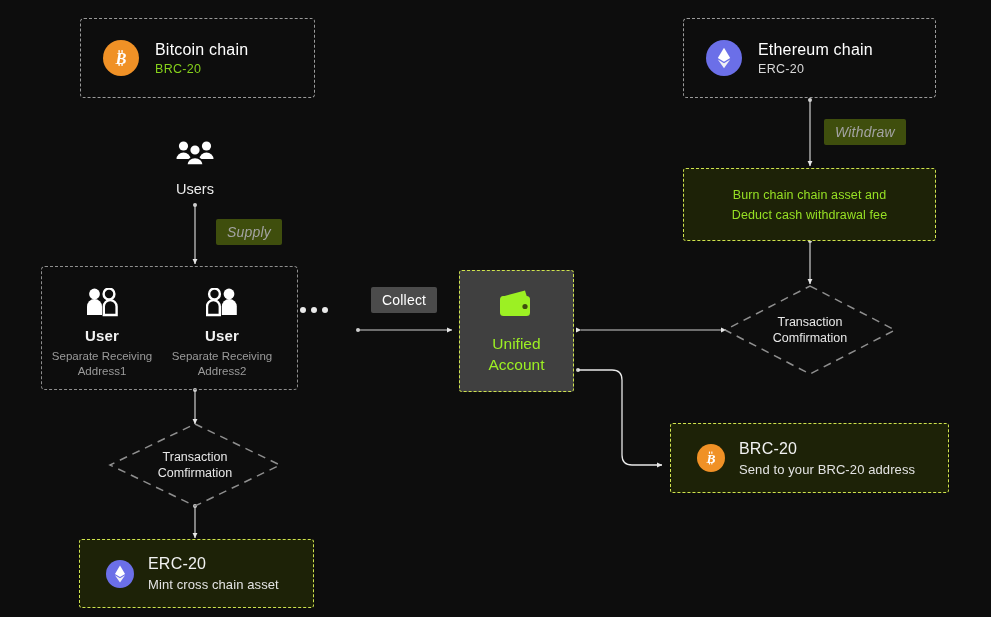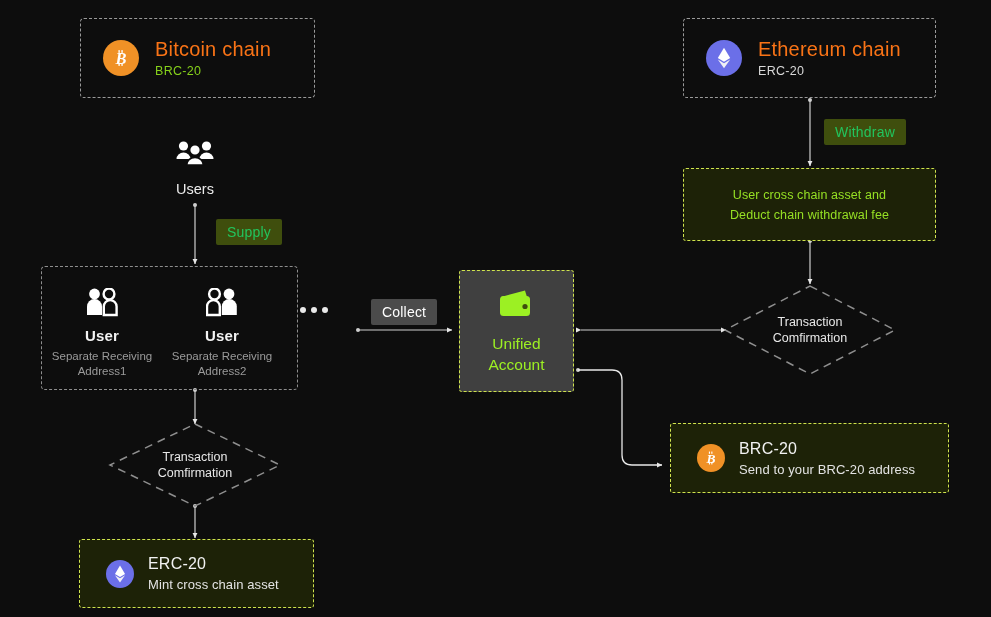--- a/index.html
+++ b/index.html
@@ -18,21 +18,21 @@
 
   
   .chain-card {
     display: flex; align-items: center; gap: 16px;
     border: 1.5px dashed #9a9a9a;
     border-radius: 4px;
     padding: 0 22px;
   }
   .chain-texts { display: flex; flex-direction: column; gap: 3px; }
   .chain-title {
-    font-size: 20px; color: #f97316; font-weight: 500; letter-spacing: .2px;
+    font-size: 16px; color: #ffffff; font-weight: 500; letter-spacing: .2px;
   }
   .chain-sub { font-size: 12.5px; letter-spacing: .3px; }
   .chain-sub.green { color: #86d11b; }
   .chain-sub.grey  { color: #d8d8d8; }
 
   
   .coin {
     width: 36px; height: 36px; border-radius: 50%;
     display: flex; align-items: center; justify-content: center;
     flex: 0 0 auto;
@@ -70,21 +70,21 @@
   }
   .ellipsis span {
     width: 6px; height: 6px; border-radius: 50%; background: #e9e9e9;
   }
 
   
   .pill {
     font-size: 14px; padding: 5px 11px; border-radius: 2px;
     white-space: nowrap; letter-spacing: .2px;
   }
-  .pill.olive { background: #3f4e0d; color: #22c55e; }
+  .pill.olive { background: #3f4e0d; color: #a3a3a3; font-style: italic; }
   .pill.grey  { background: #4b4b4b; color: #ffffff; }
 
   
   .unified {
     width: 115px; height: 122px;
     background: #404040;
     border: 1.6px dashed #cfe34e;
     border-radius: 3px;
     display: flex; flex-direction: column;
     align-items: center; justify-content: center; gap: 13px;
@@ -208,22 +208,22 @@
     </div>
     <div class="chain-texts">
       <div class="chain-title">Ethereum chain</div>
       <div class="chain-sub grey">ERC-20</div>
     </div>
   </div>
 
   <div class="node pill olive" style="left:824px; top:119px;">Withdraw</div>
 
   <div class="node olive-box burn-box" style="left:683px; top:168px; width:253px; height:73px;">
-    <div class="burn-line">User cross chain asset and</div>
-    <div class="burn-line">Deduct chain withdrawal fee</div>
+    <div class="burn-line">Burn chain chain asset and</div>
+    <div class="burn-line">Deduct cash withdrawal fee</div>
   </div>
 
   <div class="node users-wrap" style="left:160px; top:140px; width:70px;">
     <svg width="40" height="32" viewBox="0 0 40 32">
       <circle cx="8.5" cy="6" r="4.6" fill="#ffffff"></circle>
       <circle cx="31.5" cy="6" r="4.6" fill="#ffffff"></circle>
       <path d="M1.5,19 a7,6.5 0 0 1 14,0 z" fill="#ffffff"></path>
       <path d="M24.5,19 a7,6.5 0 0 1 14,0 z" fill="#ffffff"></path>
       <circle cx="20" cy="10" r="5.4" fill="#ffffff" stroke="#0d0d0d" stroke-width="1.6"></circle>
       <path d="M11.6,25 a8.4,7.6 0 0 1 16.8,0 z" fill="#ffffff" stroke="#0d0d0d" stroke-width="1.6"></path>
@@ -257,21 +257,21 @@
       <div class="uaddr">Separate Receiving Address2</div>
     </div>
 
     <div class="ellipsis">
       <span></span>
         <span></span>
         <span></span>
     </div>
   </div>
 
-  <div class="node pill grey" style="left:371px; top:299px;">Collect</div>
+  <div class="node pill grey" style="left:371px; top:287px;">Collect</div>
 
   <div class="node unified" style="left:459px; top:270px;">
     <svg width="38" height="32" viewBox="0 0 38 32">
       <path d="M3,9 L27,2.5 L29,9 z" fill="#9cf023"></path>
       <rect x="2" y="8" width="30" height="20" rx="3.5" fill="#9cf023"></rect>
       <circle cx="27" cy="18.5" r="2.6" fill="#3f4e0d"></circle>
     </svg>
     <div class="ua-label">
       <div>Unified</div>
       <div>Account</div>

